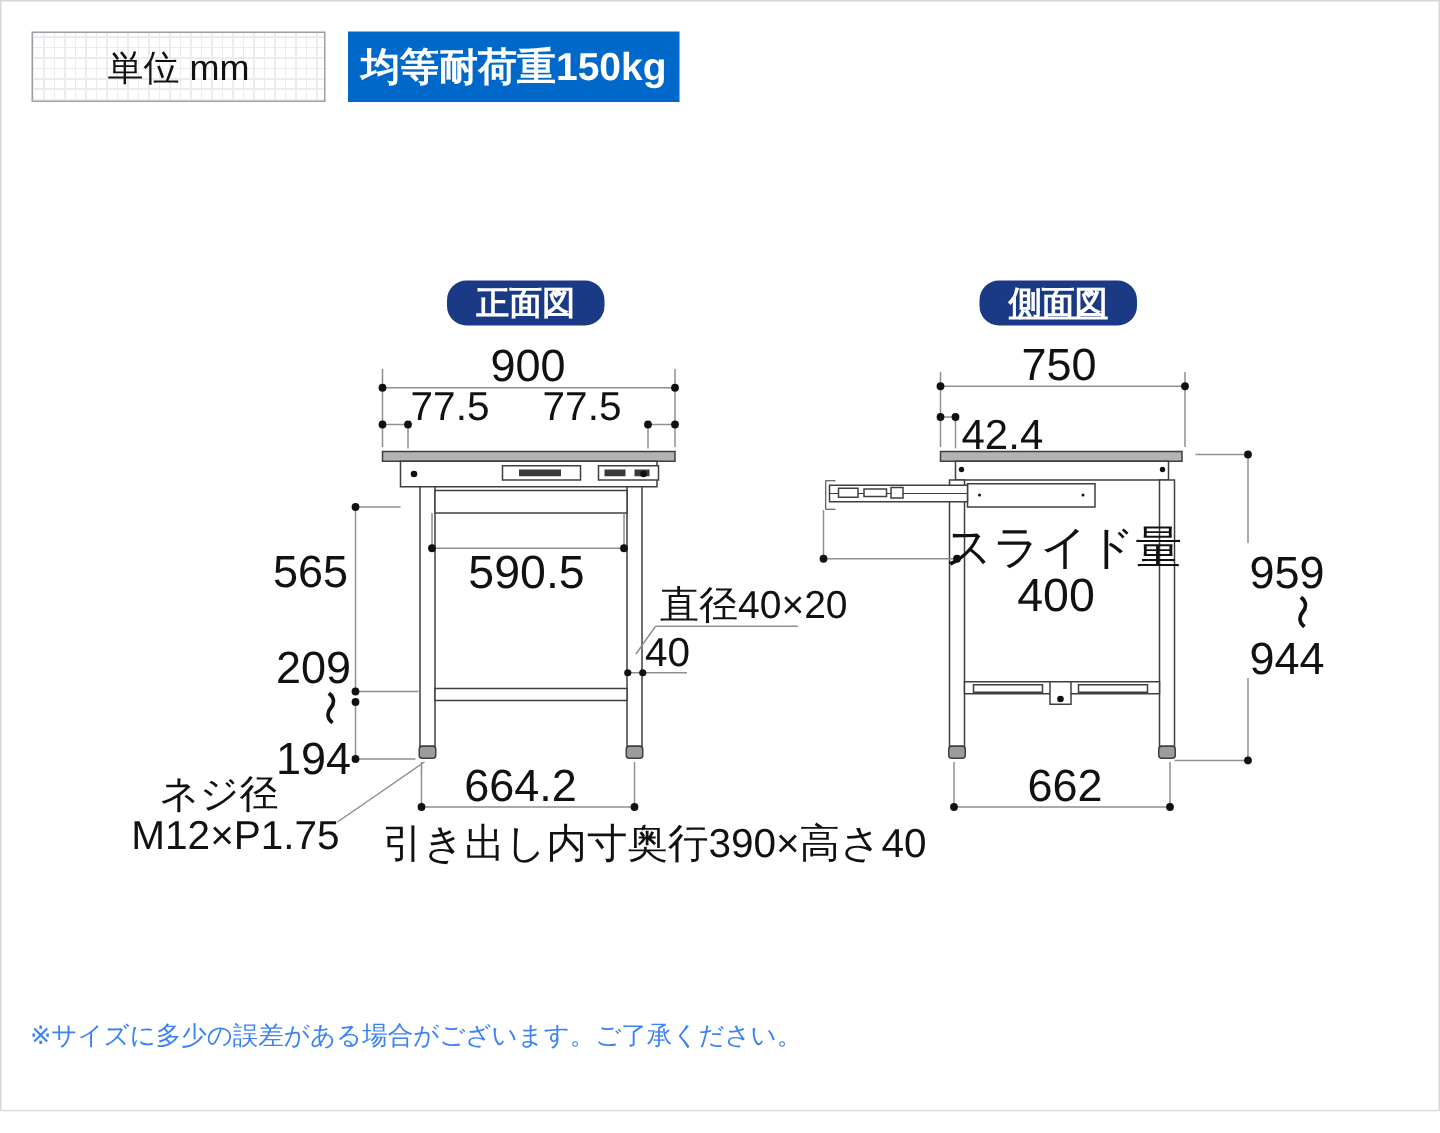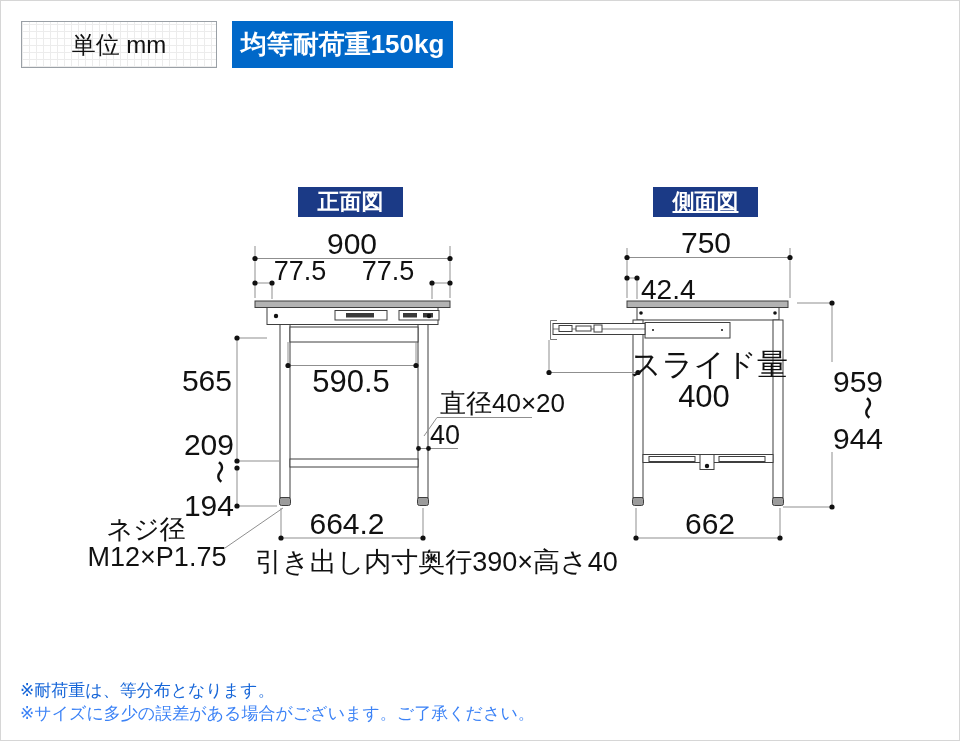--- a/index.html
+++ b/index.html
@@ -18,21 +18,21 @@
     display:flex;align-items:center;justify-content:center;
     font-size:24px;color:#111;
   }
   .load-box{
     position:absolute;left:232px;top:21px;width:221px;height:47px;
     display:flex;align-items:center;justify-content:center;
     color:#fff;font-size:26px;font-weight:bold;letter-spacing:0;
   }
   .view-label{
     position:absolute;width:105px;height:30px;line-height:30px;
-    text-align:center;color:#fff;font-size:22px;font-weight:bold;
+    text-align:center;color:#fff;font-size:22px;font-weight:bold;border-radius:13px;
   }
   .view-label.front{left:298px;top:187px;}
   .view-label.side{left:653px;top:187px;text-decoration:underline;}
   svg.drawing{position:absolute;left:0;top:0;}
   .part{fill:#fff;stroke:#3f3f3f;stroke-width:1;}
   .top{fill:#b3b3b3;stroke:#3f3f3f;stroke-width:1;}
   .dark{fill:#3a3a3a;stroke:none;}
   .foot{fill:#9c9c9c;stroke:#3f3f3f;stroke-width:1;}
   .dot{fill:#111;stroke:none;}
   .dline{stroke:#8f8f8f;stroke-width:1;fill:none;}
@@ -204,17 +204,16 @@
       <line class="dline" x1="636" y1="508" x2="636" y2="537"></line>
       <line class="dline" x1="780" y1="508" x2="780" y2="537"></line>
       <line class="dline" x1="636" y1="538" x2="780" y2="538"></line>
       <circle class="dot" cx="636" cy="538" r="2.6"></circle>
         <circle class="dot" cx="780" cy="538" r="2.6"></circle>
       <text class="dim" x="710" y="534" font-size="30" text-anchor="middle">662</text>
     </g>
   </svg>
 
   <div class="notes">
-    <div class="note-blue">※耐荷重は、等分布となります。</div>
     <div class="note-black">※サイズに多少の誤差がある場合がございます。ご了承ください。</div>
   </div>
 
 </div>
 
 </body></html>

